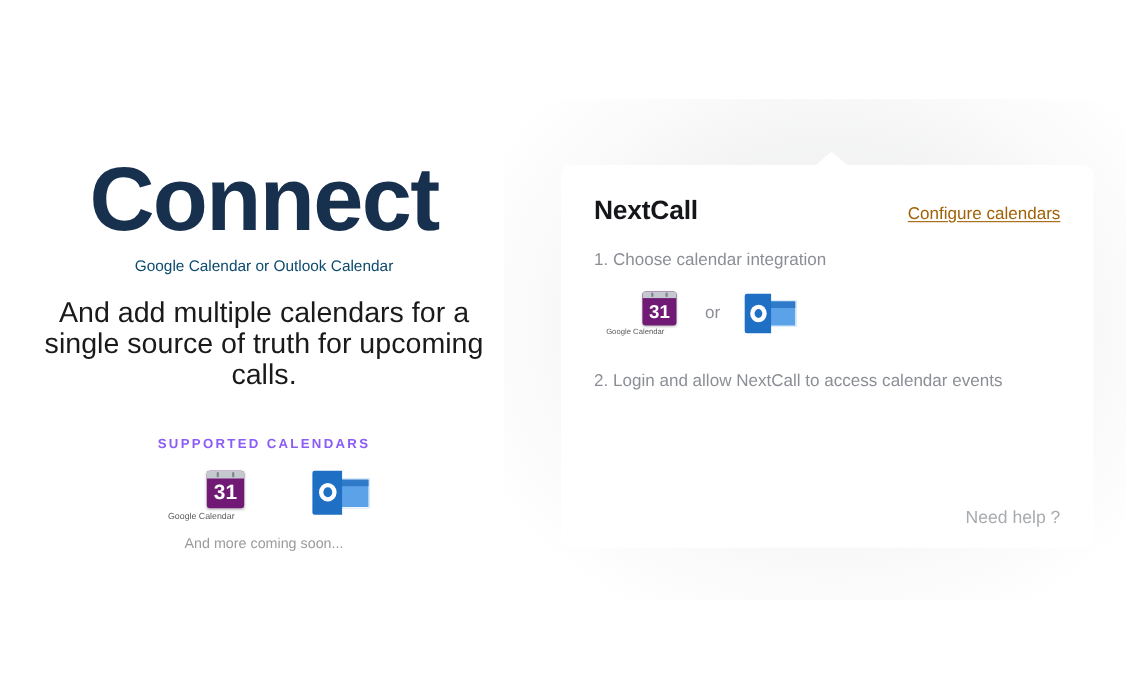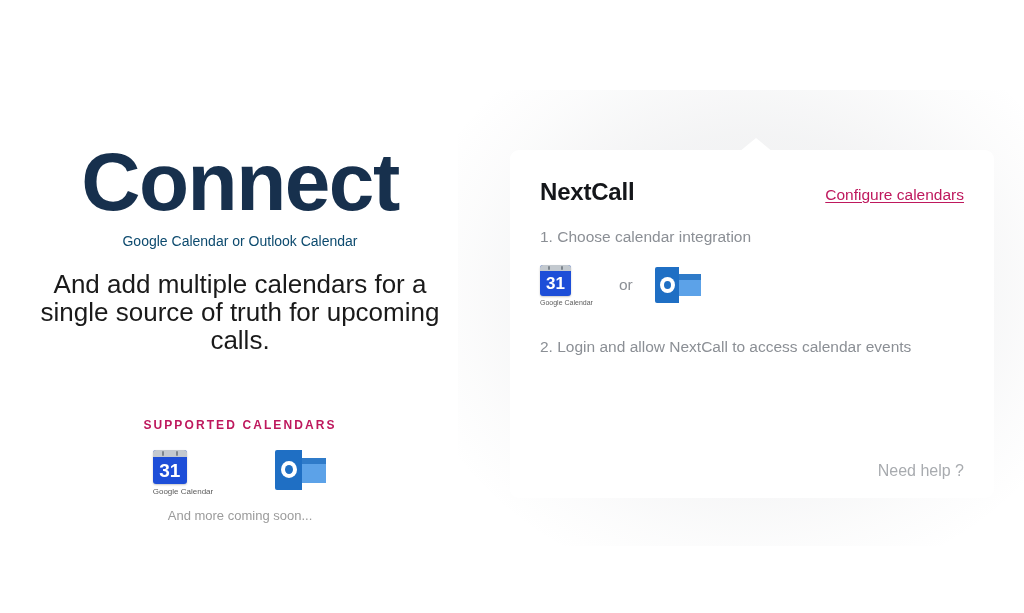--- a/index.html
+++ b/index.html
@@ -64,22 +64,21 @@
     position: absolute;
     left: 0;
     top: 396px;
     width: 480px;
     text-align: center;
   }
   .supported-label {
     font-size: 12px;
     font-weight: 700;
     letter-spacing: 2.1px;
-    color: #be185d;
-    margin-top: 22px;
+    color: #8b5cf6;
   }
   .supported-icons {
     margin-top: 18px;
     display: flex;
     justify-content: center;
     align-items: flex-start;
     gap: 62px;
   }
   .supported-more {
     margin-top: 12px;
@@ -88,24 +87,25 @@
     font-weight: 400;
   }
 
   
   .gcal {
     position: relative;
     display: inline-block;
   }
   .gcal-tile {
     position: relative;
-    background: #1d4ed8;
+    background: #701a75;
     border-radius: 3px;
     overflow: hidden;
     box-shadow: 0 1px 2px rgba(0,0,0,0.22);
+    margin-left: 44px;
   }
   .gcal-top {
     position: absolute;
     left: 0; top: 0; right: 0;
     background: #c3c9cf;
   }
   .gcal-ring {
     position: absolute;
     top: 1px;
     width: 2px;
@@ -210,21 +210,21 @@
     gap: 32px;
   }
   .popup-brand {
     font-size: 24px;
     font-weight: 700;
     color: #14161a;
     letter-spacing: -0.2px;
   }
   .popup-link {
     font-size: 15.5px;
-    color: #be185d;
+    color: #a16207;
     text-decoration: underline;
     text-underline-offset: 2px;
     cursor: pointer;
   }
   .popup-welcome {
     margin-top: 21px;
     font-size: 18px;
     font-weight: 700;
     color: #17304d;
   }

